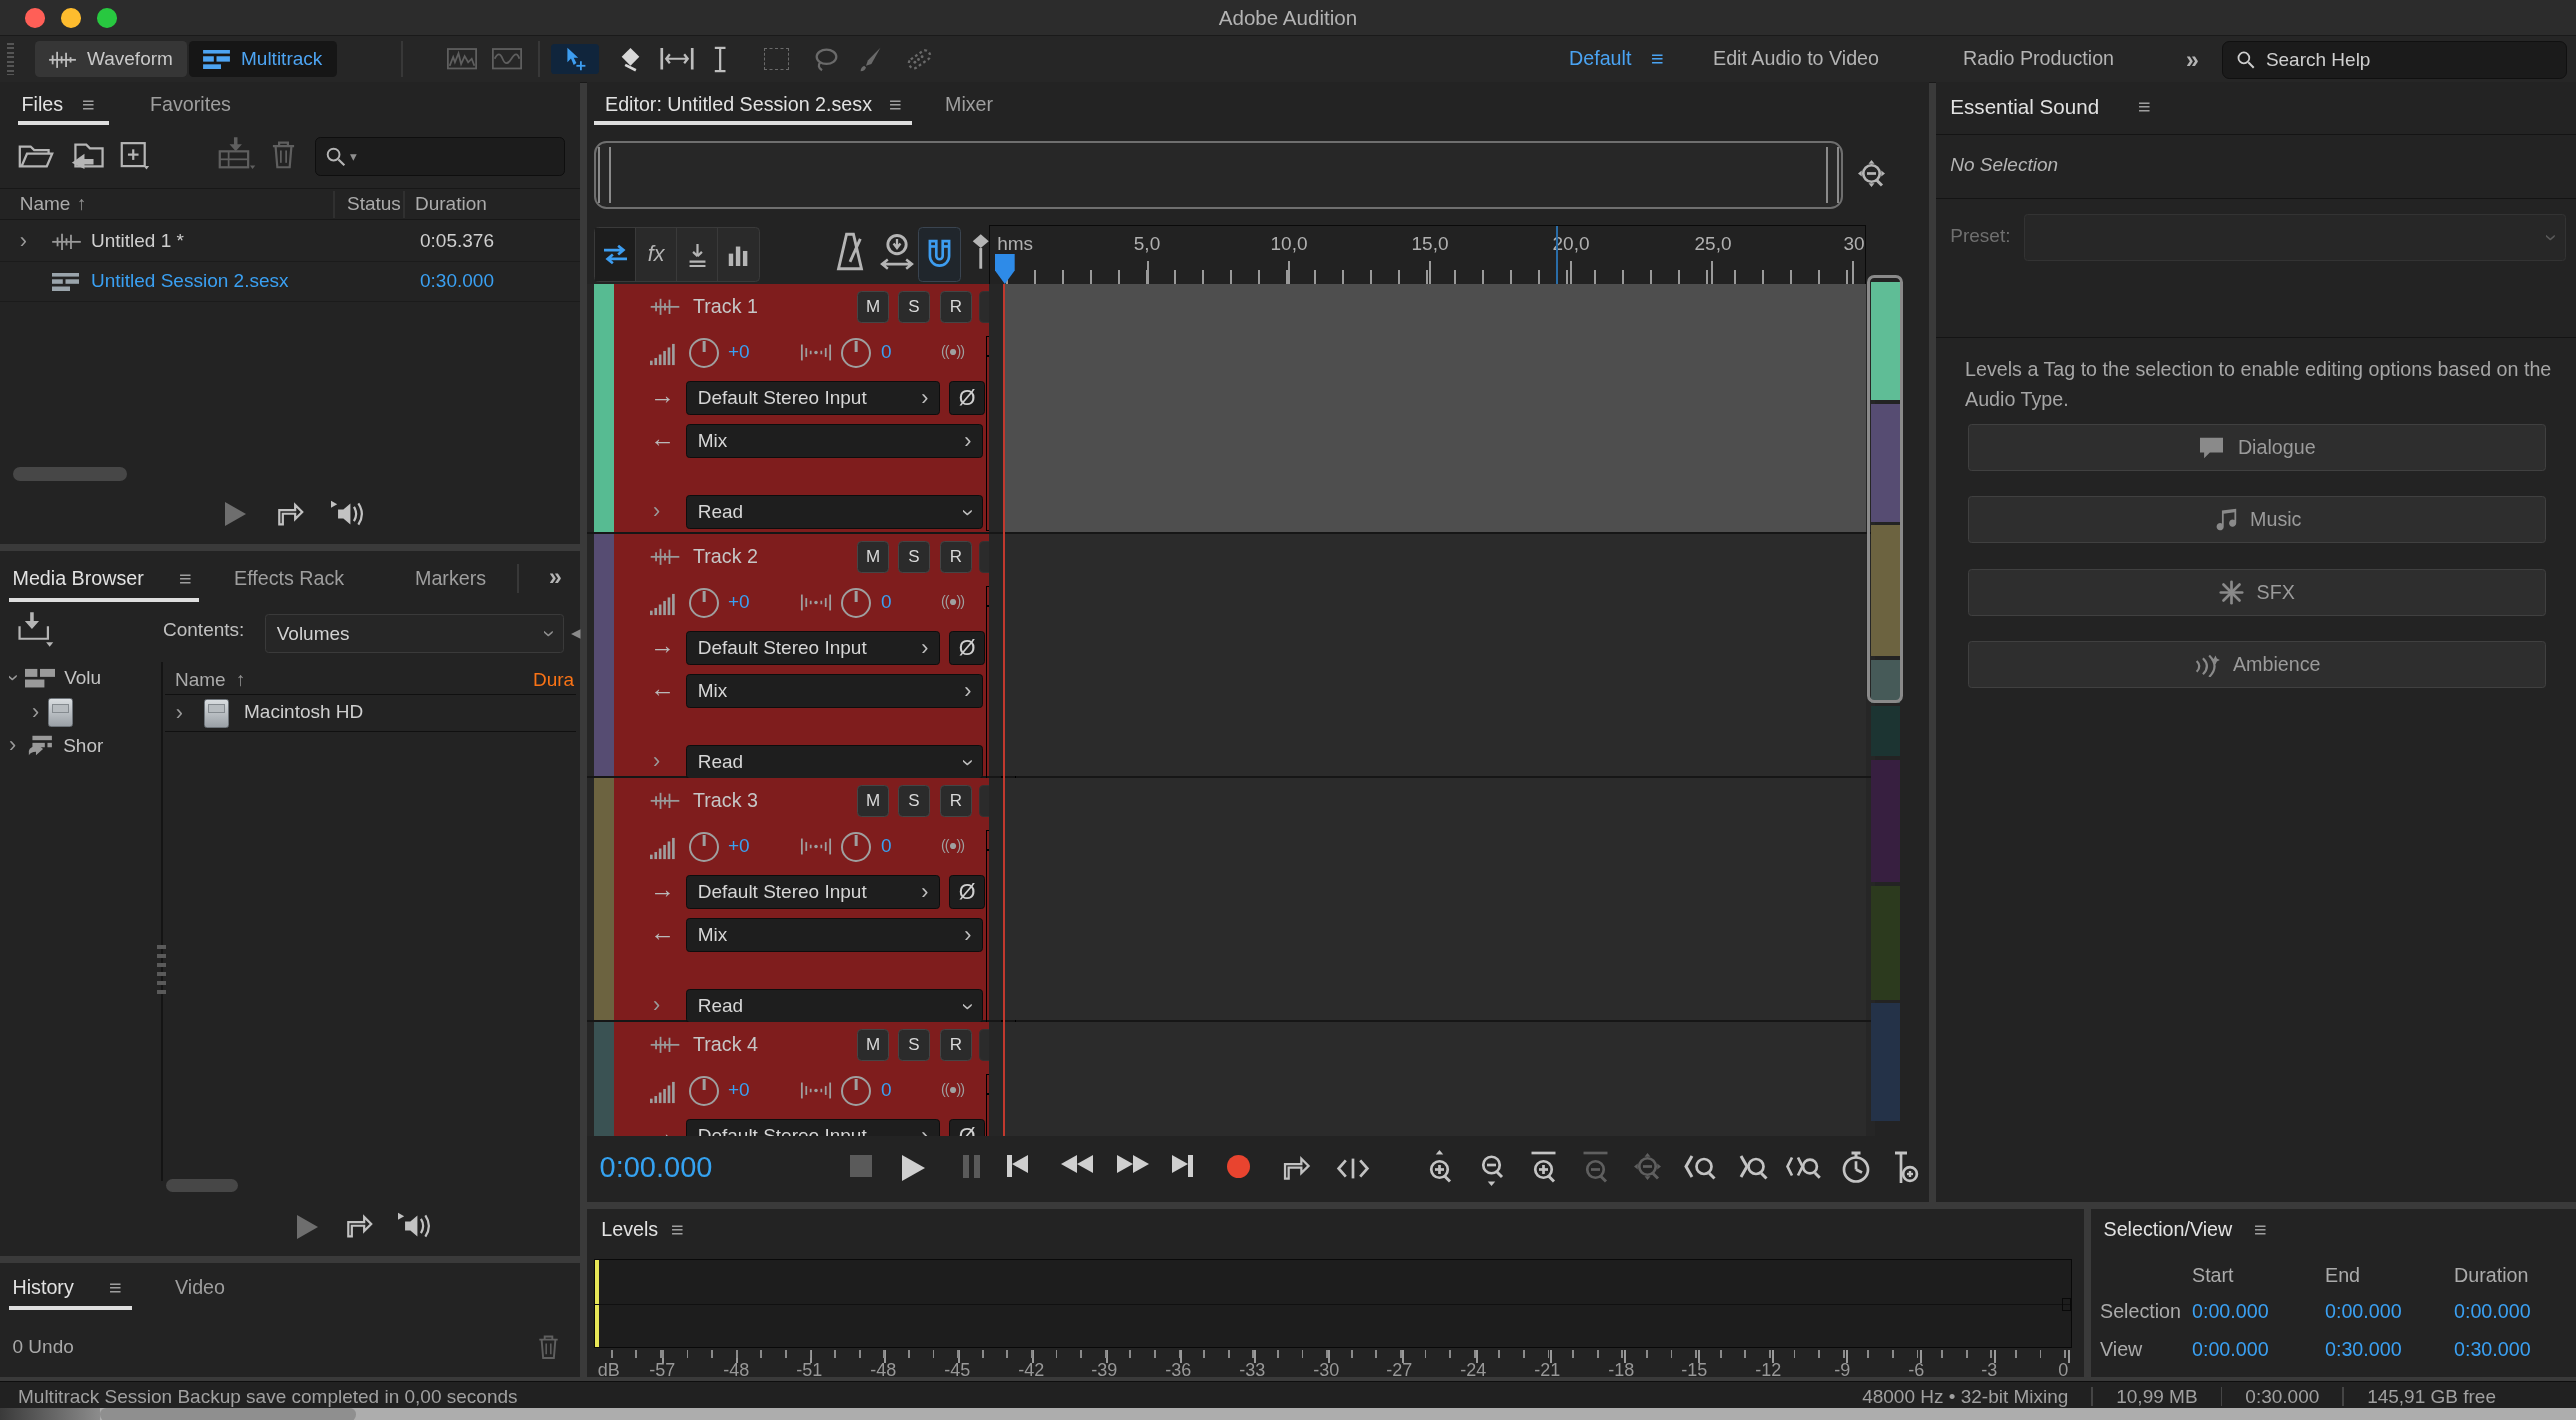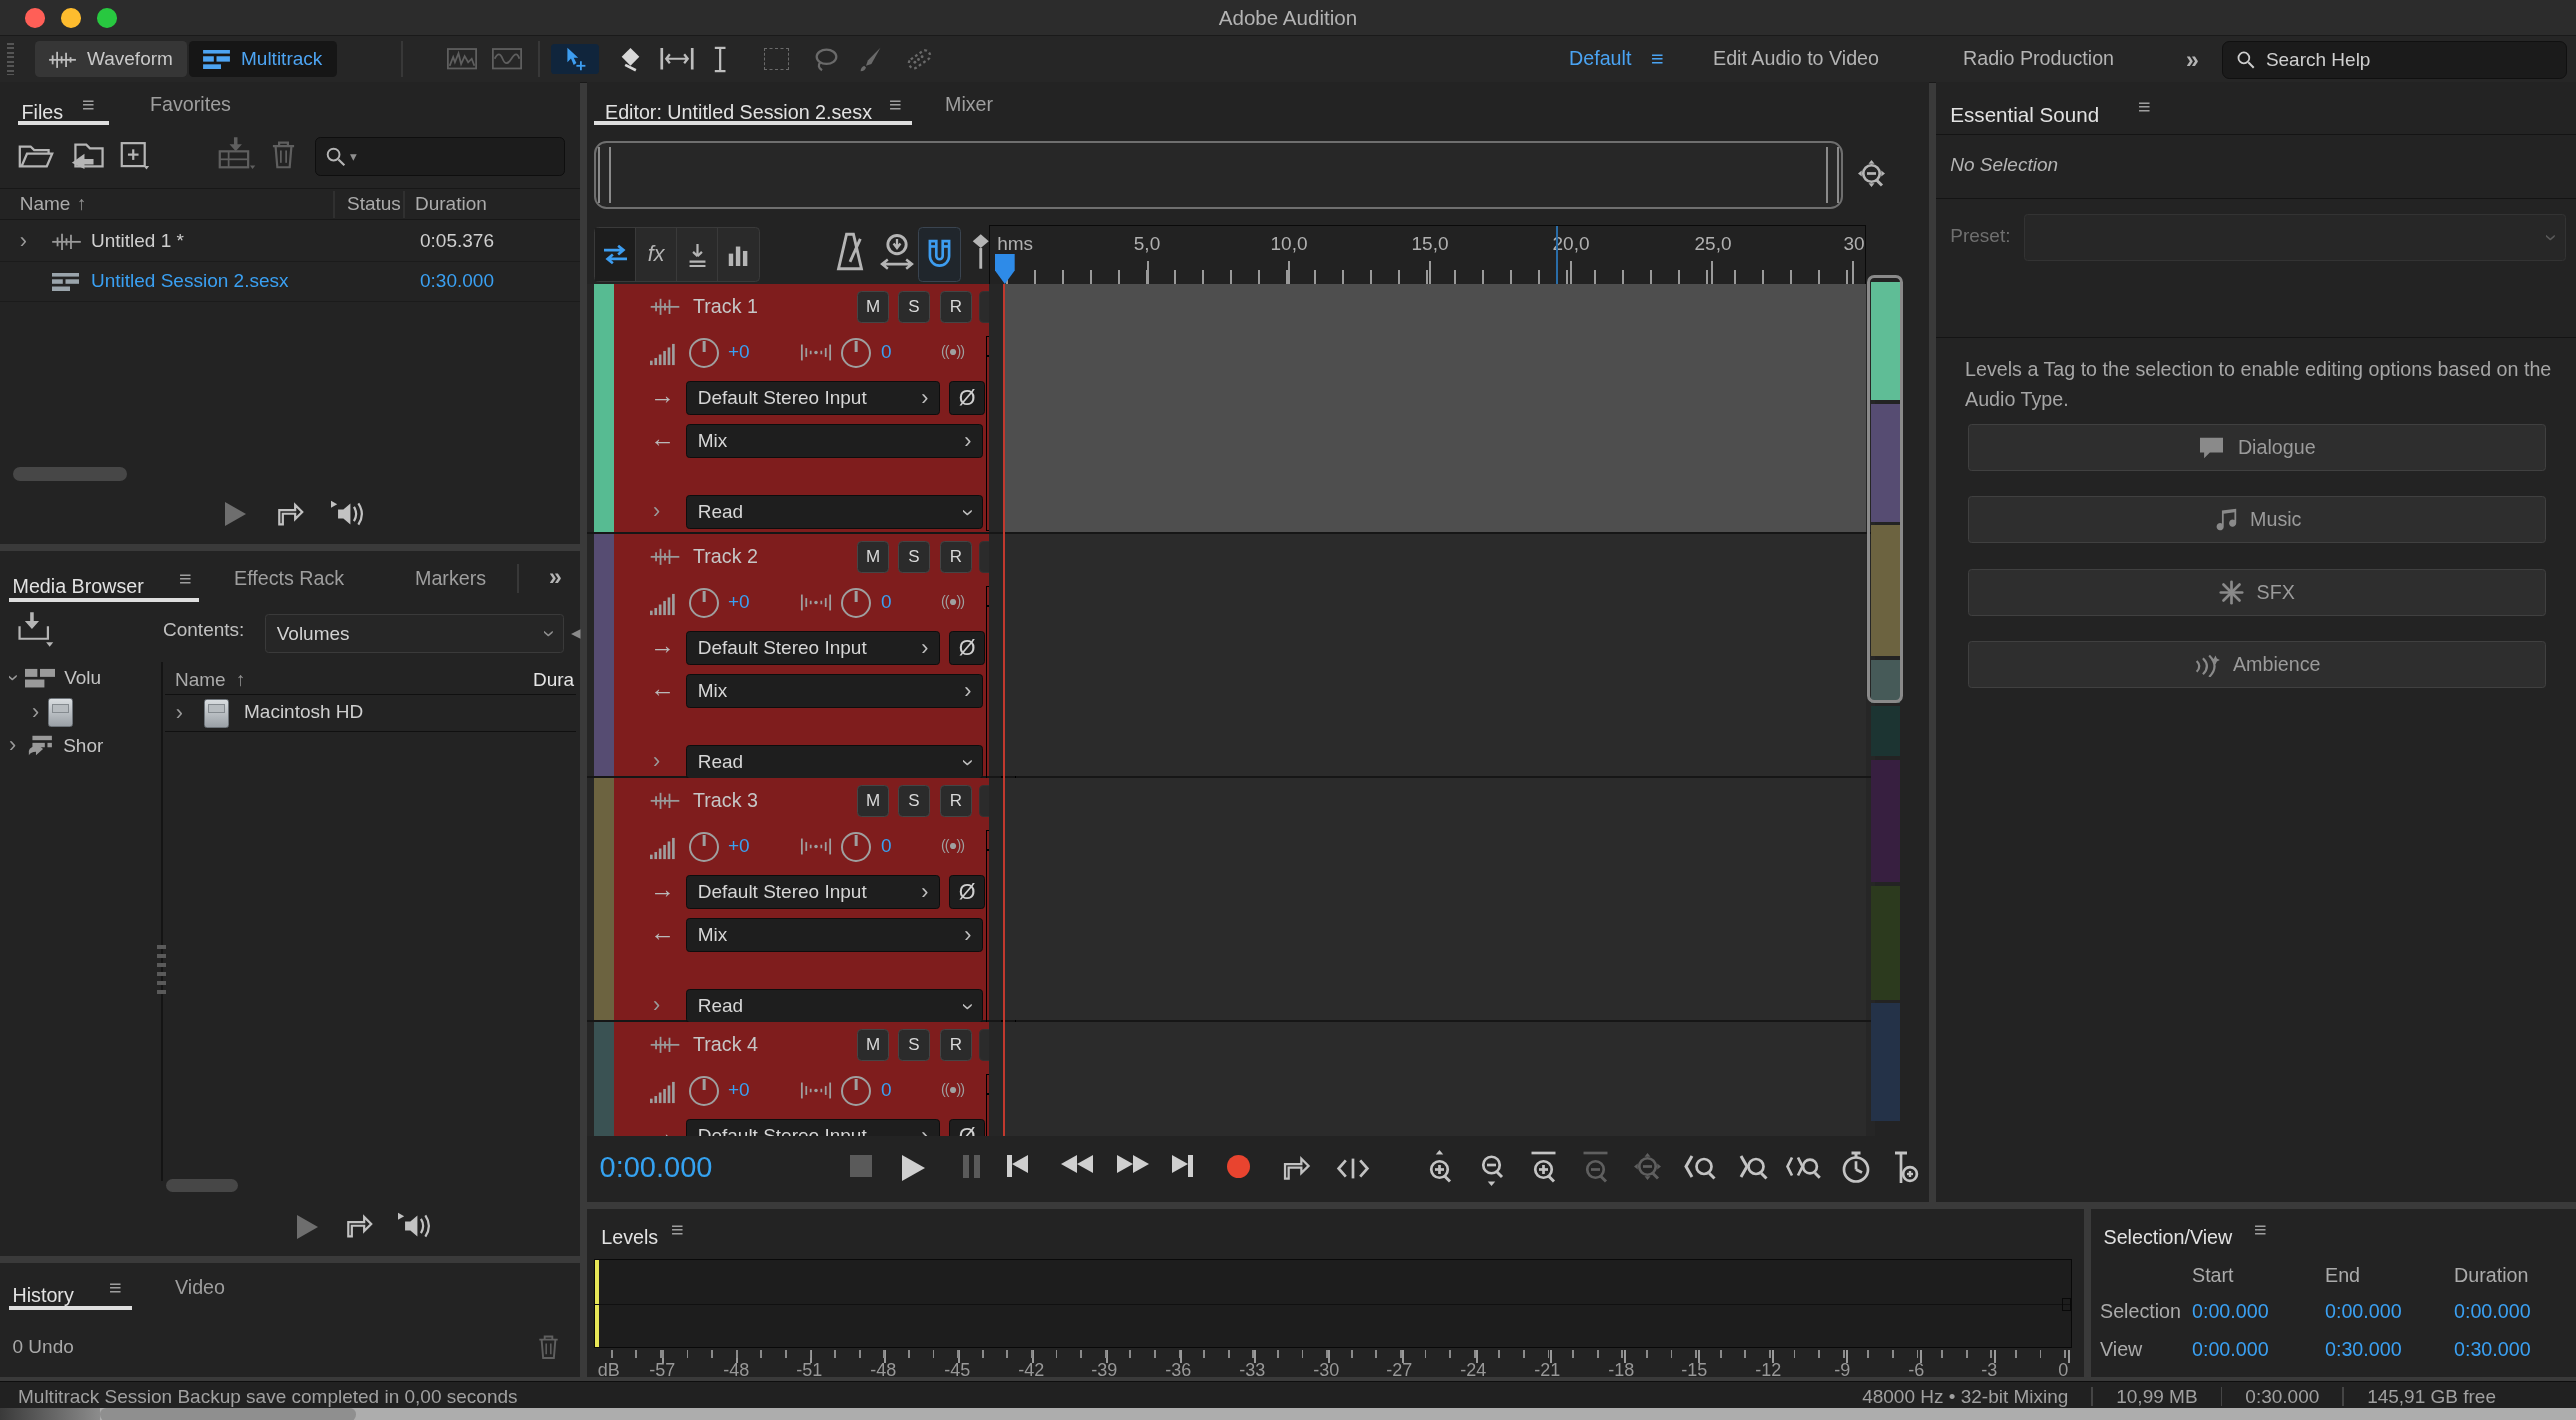--- a/index.html
+++ b/index.html
@@ -27,21 +27,21 @@
   .vsep { position:absolute; top:5.4px; width:1.8px; height:36px; background:#383838; }
   .toolic { position:absolute; top:8px; height:30px; display:flex; align-items:center; justify-content:center; color:#bdbdbd; }
   .toolic.sel { background:#10253c; border-radius:3.6px; color:#3d9df0; }
   .wsitem { position:absolute; top:10.7px; font-size:19.7px; color:#b4b4b4; }
   #searchbox { position:absolute; left:2222px; top:4.5px; width:345px; height:38px; background:#1b1b1b; border:0.9px solid #101010; border-radius:7.2px; display:flex; align-items:center; gap:10.7px; padding:0 12.5px; }
   #searchbox input { background:transparent; border:none; outline:none; color:#3b82f6; font-size:19px; width:250px; font-family:inherit; }
   #searchbox input::placeholder { color:#cfcfcf; opacity:1; }
 
   
   .ptab { position:absolute; top:0; font-size:19.7px; color:#9e9e9e; }
-  .ptab.active { color:#e2e2e2;margin-top:8px; }
+  .ptab.active { color:#e2e2e2; }
   .underline { position:absolute; height:3.6px; background:#dedede; }
   .menu-ic { color:#9e9e9e; font-size:21.5px; }
   .hline { position:absolute; left:0; width:100%; height:0.9px; background:#141414; }
 
   
   #files { left:0; top:82px; width:580px; height:462px; }
   .iconbtn { position:absolute; color:#b5b5b5; }
   #files-search { position:absolute; left:315px; top:55px; width:250px; height:39px; background:#1c1c1c; border:0.9px solid #0e0e0e; border-radius:5.4px; display:flex; align-items:center; padding:0 9px; gap:3.6px; }
   #files-search input { background:transparent; border:none; outline:none; width:179px; }
   .colhead { position:absolute; left:0; top:106px; width:100%; height:32px; border-top:1.8px solid #171717; border-bottom:1.8px solid #171717; color:#ababab; font-size:19px; }
@@ -427,21 +427,21 @@
         <rect x="8" y="2" width="22" height="5" fill="#9a9a9a"></rect>
         <rect x="8" y="10" width="14" height="5" fill="#9a9a9a"></rect>
         <rect x="25" y="10" width="5" height="5" fill="#9a9a9a"></rect>
         <path d="M4 24 Q2 14 12 14 l0 -4 8 7 -8 7 0 -4 Q6 20 4 24 Z" fill="#9a9a9a"></path>
       </svg>
     <span style="color:#c4c4c4">Shor</span>
   </div>
 
   <span class="abs" style="left:175px;top:118px;color:#ababab">Name</span>
   <span class="abs" style="left:236px;top:118px;color:#8f8f8f">↑</span>
-  <span class="abs" style="left:533px;top:118px;color:#e5e5e5">Dura</span>
+  <span class="abs" style="left:533px;top:118px;color:#f97316">Dura</span>
   <div class="abs" style="left:165px;top:143px;width:411px;height:38px;border-top:1.8px solid #101010;border-bottom:1.8px solid #101010">
     <span class="treechev abs" style="left:10.7px;top:6.3px">›</span>
     <div class="drive abs" style="left:39px;top:3.6px"></div>
     <span class="abs" style="left:79px;top:6.3px;color:#cfcfcf">Macintosh HD</span>
   </div>
 
   <div class="abs" style="left:157px;top:394px;width:9px;height:54px;background:repeating-linear-gradient(#5a5a5a 0 3.6px,transparent 3.6px 9px)"></div>
   <div class="scroll-thumb" style="left:166px;top:628px;width:72px;height:12.5px"></div>
   <div class="abs" style="left:297px;top:664px">
       <div class="mini-play"></div>

